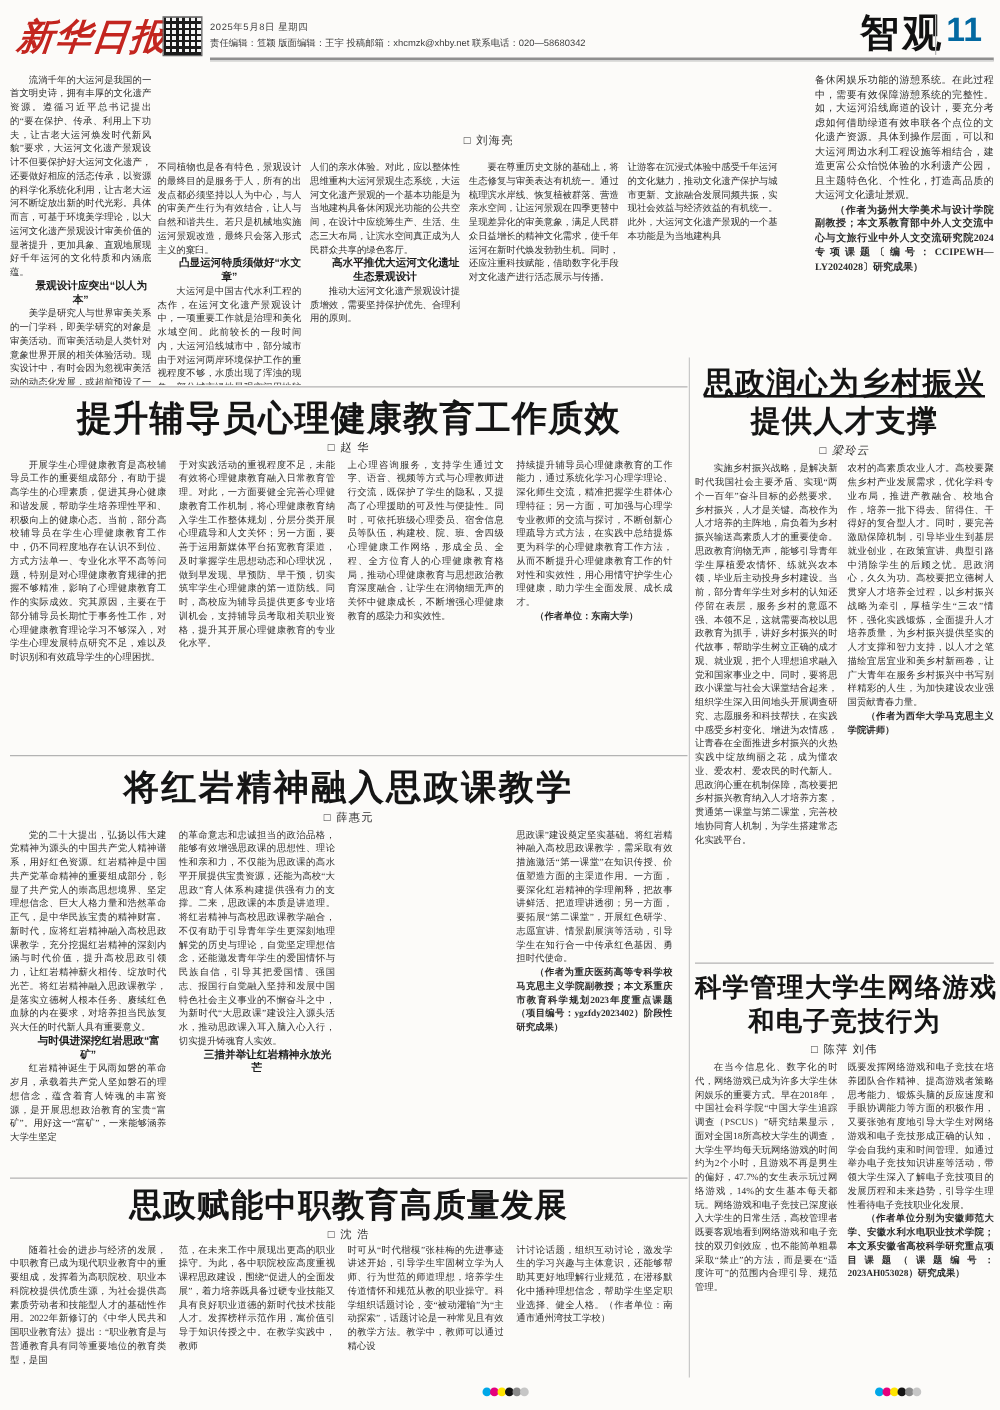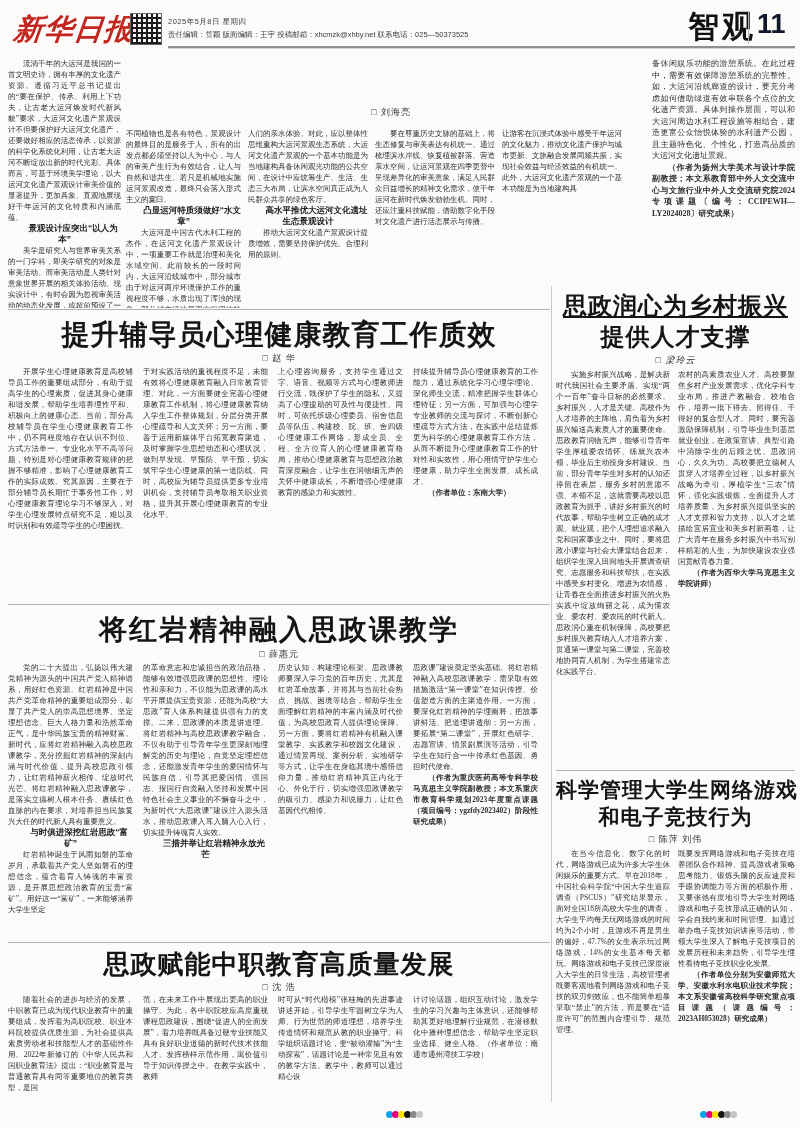--- a/index.html
+++ b/index.html
@@ -14,21 +14,21 @@
         repeating-linear-gradient(0deg,#1b1b1b 0 2px,transparent 2px 5px),
         repeating-linear-gradient(90deg,#1b1b1b 0 2px,#f5f5f5 2px 5px);}
   .hdr-date{position:absolute;left:168px;top:17px;font-family:"Liberation Sans",sans-serif;
             font-size:7.5px;color:#3c3c3c;letter-spacing:.5px;}
   .hdr-edit{position:absolute;left:168px;top:30px;font-family:"Liberation Sans",sans-serif;
             font-size:7.5px;color:#3c3c3c;}
   .hdr-section{position:absolute;left:688px;top:6px;font-size:31px;font-weight:bold;color:#111;
                letter-spacing:3px;}
   .hdr-vline{position:absolute;left:748px;top:12px;width:1px;height:32px;background:#b5b5b5;}
   .hdr-page{position:absolute;left:757px;top:9px;font-family:"Liberation Sans",sans-serif;
-            font-size:27px;font-weight:bold;color:#0f172a;}
+            font-size:27px;font-weight:bold;color:#0369a1;}
   .hdr-rule{position:absolute;left:168px;top:46px;width:627px;height:2px;background:#8f8f8f;
             border-bottom:1px solid #d6d6d6;}
   
   .tc{position:absolute;font-size:7.5px;line-height:11px;text-align:justify;color:#2f2f2f;
       overflow:hidden;}
   .tc p{margin:0;text-indent:2em;}
   .tc p.cont{text-indent:0;}
   .sub{font-family:"Liberation Sans","DejaVu Sans",sans-serif;font-weight:bold;font-size:8.5px;
        line-height:11px;text-align:center;color:#1c1c1c;margin:4px 0 3px;}
   .fnote{font-weight:bold;}
@@ -41,21 +41,21 @@
   .dot{display:inline-block;width:7px;height:7px;border-radius:50%;margin-right:-1px;}
 </style>
 </head>
 <body>
 
 <div class="page">
 
   <div class="masthead">新华日报</div>
   <div class="qr"></div>
   <div class="hdr-date">2025年5月8日  星期四</div>
-  <div class="hdr-edit">责任编辑：笪颖  版面编辑：王宇  投稿邮箱：xhcmzk@xhby.net  联系电话：025—50373525</div>
+  <div class="hdr-edit">责任编辑：笪颖  版面编辑：王宇  投稿邮箱：xhcmzk@xhby.net  联系电话：020—58680342</div>
   <div class="hdr-section">智观</div>
   <div class="hdr-vline"></div>
   <div class="hdr-page">11</div>
   <div class="hdr-rule"></div>
 
   <div class="tc" style="left:8px;top:58px;width:113px;height:250px;">
     <p>流淌千年的大运河是我国的一首文明史诗，拥有丰厚的文化遗产资源。遵循习近平总书记提出的“要在保护、传承、利用上下功夫，让古老大运河焕发时代新风貌”要求，大运河文化遗产景观设计不但要保护好大运河文化遗产，还要做好相应的活态传承，以资源的科学化系统化利用，让古老大运河不断绽放出新的时代光彩。具体而言，可基于环境美学理论，以大运河文化遗产景观设计审美价值的显著提升，更加具象、直观地展现好千年运河的文化特质和内涵底蕴。</p>
     <p class="sub">景观设计应突出“以人为本”</p>
     <p>美学是研究人与世界审美关系的一门学科，即美学研究的对象是审美活动。而审美活动是人类针对意象世界开展的相关体验活动。现实设计中，有时会因为忽视审美活动的动态化发展，或超前预设了一些形而上的美学理念，而导致无法满足人的意象变化需求。以景观设计为例，如果只是单纯地将“美”预设为美学中的某一项审美标准或理念要求，而不重视景观自身发展中的动态变化，自然也就达不到理想的审美意象。事实上，一年四季景色不同，</p>
   </div>
@@ -107,23 +107,20 @@
   <div class="byline" style="left:8px;top:648px;width:542px;">□ 薛惠元</div>
   <div class="tc" style="left:8px;top:662px;width:125px;height:276px;">
     <p>党的二十大提出，弘扬以伟大建党精神为源头的中国共产党人精神谱系，用好红色资源。红岩精神是中国共产党革命精神的重要组成部分，彰显了共产党人的崇高思想境界、坚定理想信念、巨大人格力量和浩然革命正气，是中华民族宝贵的精神财富。新时代，应将红岩精神融入高校思政课教学，充分挖掘红岩精神的深刻内涵与时代价值，提升高校思政引领力，让红岩精神薪火相传、绽放时代光芒。将红岩精神融入思政课教学，是落实立德树人根本任务、赓续红色血脉的内在要求，对培养担当民族复兴大任的时代新人具有重要意义。</p>
     <p class="sub">与时俱进深挖红岩思政“富矿”</p>
     <p>红岩精神诞生于风雨如磐的革命岁月，承载着共产党人坚如磐石的理想信念，蕴含着育人铸魂的丰富资源，是开展思想政治教育的宝贵“富矿”。用好这一“富矿”，一来能够涵养大学生坚定</p>
   </div>
   <div class="tc" style="left:143px;top:662px;width:125px;height:276px;">
     <p class="cont">的革命意志和忠诚担当的政治品格，能够有效增强思政课的思想性、理论性和亲和力，不仅能为思政课的高水平开展提供宝贵资源，还能为高校“大思政”育人体系构建提供强有力的支撑。二来，思政课的本质是讲道理。将红岩精神与高校思政课教学融合，不仅有助于引导青年学生更深刻地理解党的历史与理论，自觉坚定理想信念，还能激发青年学生的爱国情怀与民族自信，引导其把爱国情、强国志、报国行自觉融入坚持和发展中国特色社会主义事业的不懈奋斗之中，为新时代“大思政课”建设注入源头活水，推动思政课入耳入脑入心入行，切实提升铸魂育人实效。</p>
     <p class="sub">三措并举让红岩精神永放光芒</p>
   </div>
-  <div class="tc" style="left:278px;top:662px;width:125px;height:276px;">
-    <p class="cont">历史认知，构建理论框架。思政课教师要深入学习党的百年历史，尤其是红岩革命故事，并将其与当前社会热点、挑战、困境等结合，帮助学生全面理解红岩精神的丰富内涵及时代价值，为高校思政育人提供理论保障。另一方面，要将红岩精神有机融入课堂教学、实践教学和校园文化建设，通过情景再现、案例分析、实地研学等方式，让学生在身临其境中感悟信仰力量，推动红岩精神真正内化于心、外化于行，切实增强思政课教学的吸引力、感染力和说服力，让红色基因代代相传。</p>
-  </div>
   <div class="tc" style="left:413px;top:662px;width:125px;height:276px;">
     <p class="cont">思政课”建设奠定坚实基础。将红岩精神融入高校思政课教学，需采取有效措施激活“第一课堂”在知识传授、价值塑造方面的主渠道作用。一方面，要深化红岩精神的学理阐释，把故事讲鲜活、把道理讲透彻；另一方面，要拓展“第二课堂”，开展红色研学、志愿宣讲、情景剧展演等活动，引导学生在知行合一中传承红色基因、勇担时代使命。</p>
     <p class="fnote">（作者为重庆医药高等专科学校马克思主义学院副教授；本文系重庆市教育科学规划2023年度重点课题（项目编号：ygzfdy2023402）阶段性研究成果）</p>
   </div>
 
   <div class="rule" style="left:8px;top:942px;width:542px;height:1px;"></div>
 
   <div class="hl" style="left:8px;top:947px;width:542px;font-size:26px;letter-spacing:1px;">思政赋能中职教育高质量发展</div>
   <div class="byline" style="left:8px;top:981px;width:542px;">□ 沈 浩</div>
   <div class="tc" style="left:8px;top:994px;width:125px;height:106px;">

